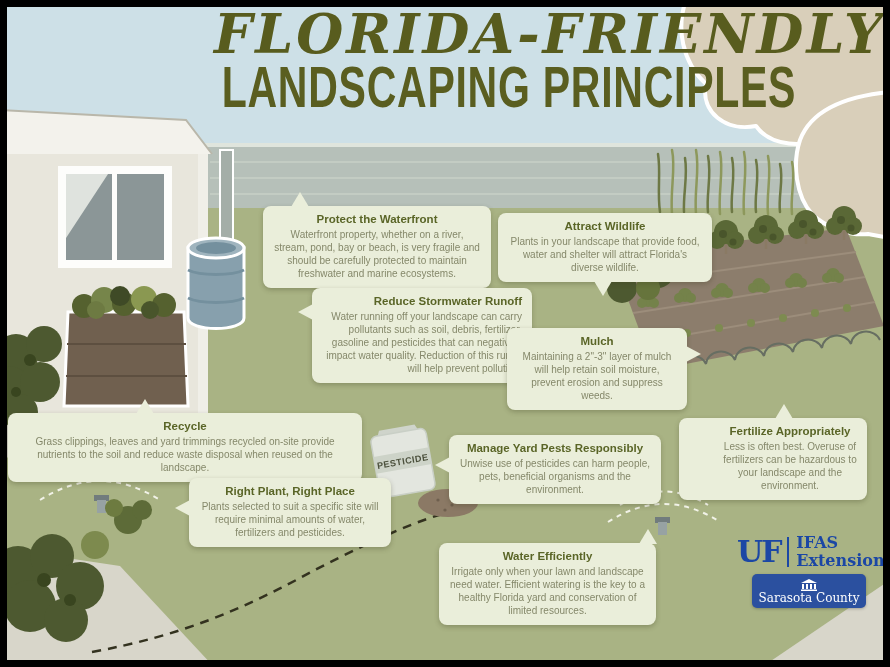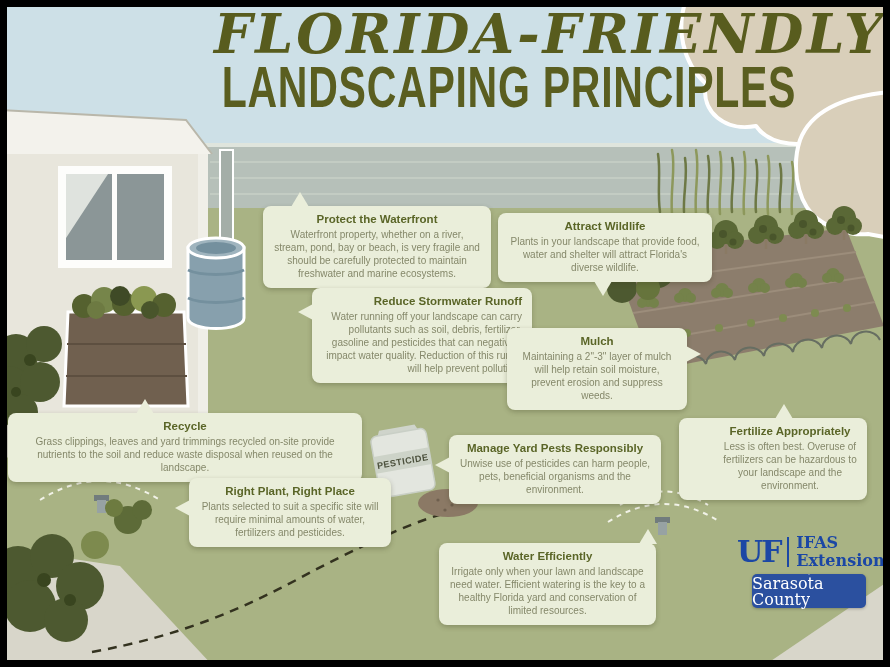--- a/index.html
+++ b/index.html
@@ -37,21 +37,21 @@
   .uf-logo { position:absolute; left:737px; top:534px; z-index:20; display:flex; align-items:center; gap:7px; }
   .uf-mark { font-family:"DejaVu Serif", serif; font-weight:bold; font-size:30px; line-height:1;
              color:#1b47a5; letter-spacing:-2px; }
   .uf-divider { width:3px; height:30px; background:#1b47a5; }
   .uf-text { display:flex; flex-direction:row; }
   .ifas { font-family:"DejaVu Serif", serif; font-weight:bold; font-size:16px; color:#1b47a5; line-height:1.1; }
   .univ { font-family:"DejaVu Serif", serif; font-size:6.5px; letter-spacing:1.2px; color:#1b47a5; }
   .sarasota { position:absolute; left:752px; top:574px; width:114px; height:34px; background:#2b509f;
               border-radius:5px; z-index:20; display:flex; flex-direction:column; align-items:center;
               justify-content:center; gap:1px; box-shadow:0 1px 3px rgba(0,0,0,.25); }
-  .sc-text { font-family:"DejaVu Serif", serif; font-size:16px; color:#ffffff; line-height:1; }
+  .sc-text { font-family:"DejaVu Serif", serif; font-size:12px; color:#ffffff; line-height:1; }
 </style>
 </head>
 <body>
 
 <div class="poster">
 
   <svg class="scene" width="890" height="667" viewBox="0 0 890 667">
     <defs>
       <g id="bushA">
         <line x1="0" y1="0" x2="0" y2="-24" stroke="#8a7a64" stroke-width="2.5"></line>

